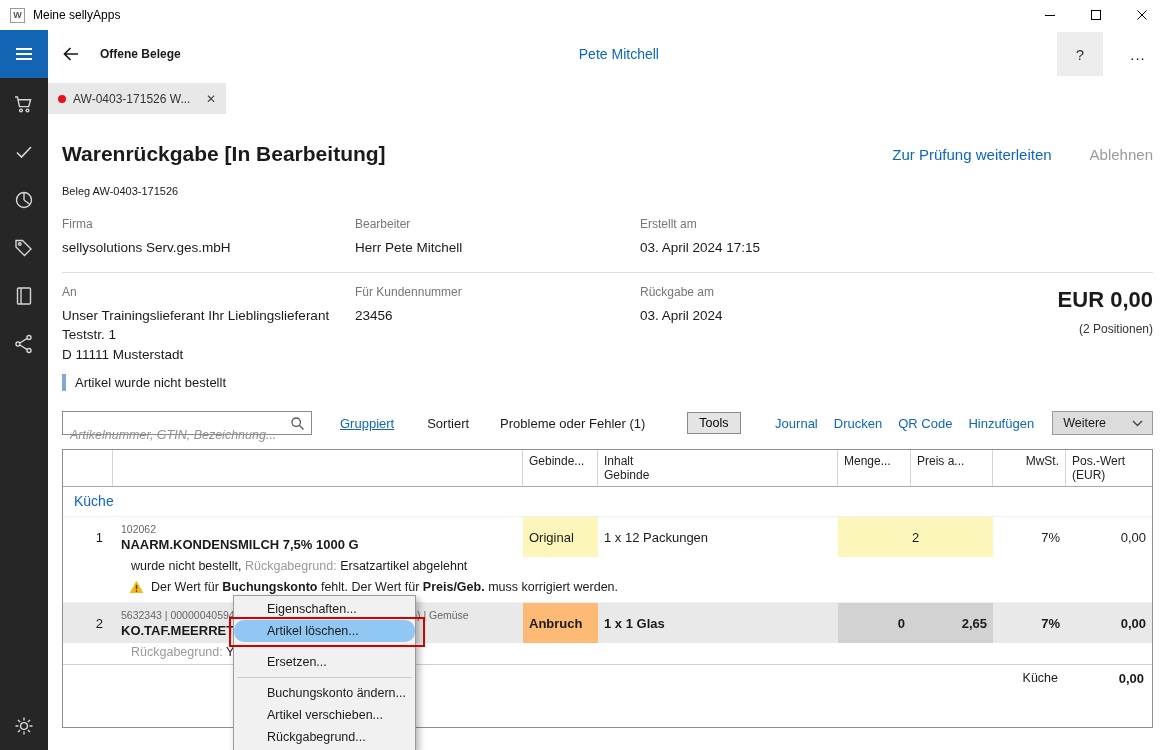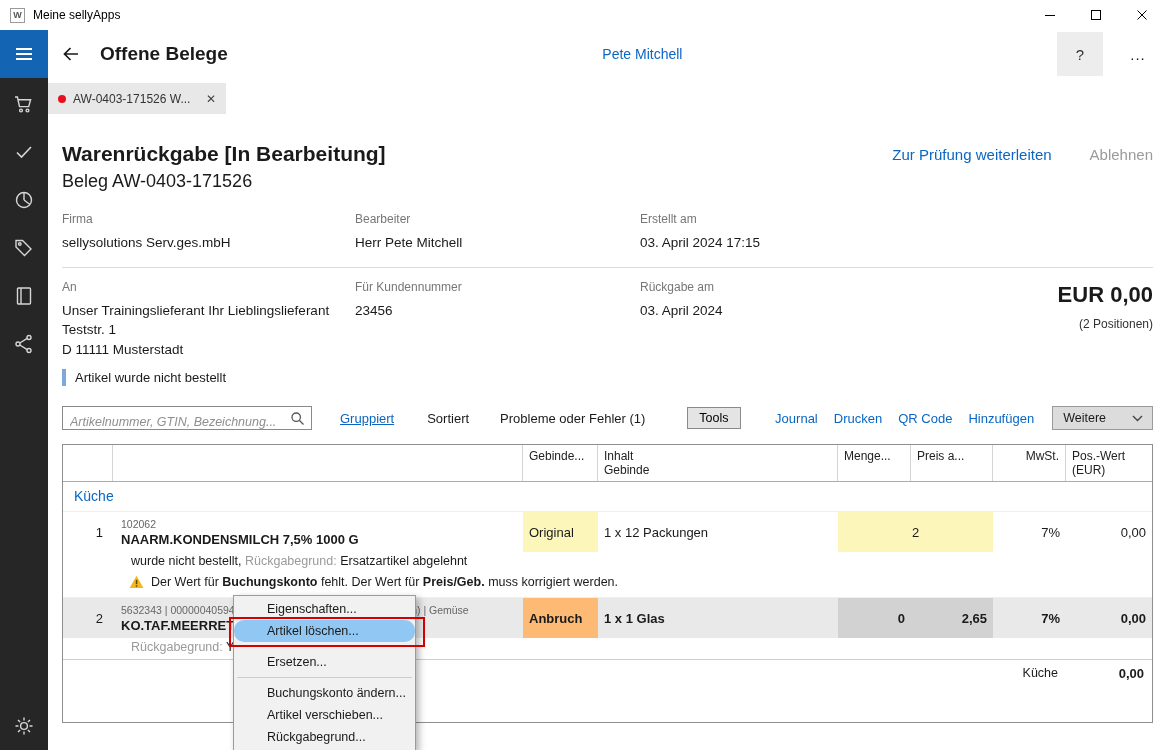--- a/index.html
+++ b/index.html
@@ -16,62 +16,62 @@
   
   .sidebar{position:absolute;left:0;top:30px;width:48px;height:720px;background:#262626;display:flex;flex-direction:column;align-items:center;}
   .hamburger-btn{width:48px;height:48px;background:#1464b4;display:flex;align-items:center;justify-content:center;flex:none;}
   .side-icon{width:48px;height:48px;display:flex;align-items:center;justify-content:center;flex:none;}
   .side-icon.first{margin-top:2px;}
   .side-icon.gear{margin-top:auto;}
 
   
   .header{position:absolute;left:48px;top:30px;width:1117px;height:48px;background:#fff;display:flex;align-items:center;}
   .back-btn{width:46px;height:48px;display:flex;align-items:center;justify-content:center;}
-  .header-title{font-size:19px;font-weight:bold;margin-left:6px;white-space:nowrap;}
+  .header-title{font-size:12px;font-weight:bold;margin-left:6px;white-space:nowrap;}
   .header-spacer{flex:1;}
   .header-user{color:#0a66c2;font-size:14px;white-space:nowrap;}
   .help-btn{width:46px;height:44px;background:#ededed;display:flex;align-items:center;justify-content:center;font-size:15px;color:#333;margin-right:12px;}
   .more-btn{width:46px;height:44px;display:flex;align-items:center;justify-content:center;font-size:15px;color:#1a1a1a;margin-right:4px;letter-spacing:1px;}
 
   
   .tabbar{position:absolute;left:48px;top:78px;width:1117px;height:36px;background:#fff;}
   .tab{position:absolute;left:0;top:5px;height:31px;width:178px;background:#e8e8e8;display:flex;align-items:center;padding:0 10px;box-sizing:border-box;}
   .tab-dot{width:8px;height:8px;border-radius:50%;background:#e81123;margin-right:7px;flex:none;}
   .tab-label{font-size:12px;color:#333;white-space:nowrap;overflow:hidden;flex:1;}
   .tab-close{font-size:12px;color:#444;margin-left:8px;}
 
   
   .main{position:absolute;left:48px;top:128px;width:1117px;height:636px;background:#fff;padding:14px 12px 0 14px;box-sizing:border-box;}
   .doc-header{display:flex;align-items:center;}
   .doc-title{font-size:21px;font-weight:bold;}
   .doc-actions{margin-left:auto;display:flex;align-items:center;gap:38px;}
   .link-forward{color:#0a66c2;font-size:15px;cursor:pointer;white-space:nowrap;}
   .link-reject{color:#9b9b9b;font-size:15px;cursor:pointer;white-space:nowrap;}
-  .doc-subtitle{font-size:18px;margin-top:5px;}
+  .doc-subtitle{font-size:11px;margin-top:19px;}
 
   .info-row{display:flex;align-items:flex-start;}
   .info-row1{margin-top:20px;padding-bottom:14px;border-bottom:1px solid #dcdcdc;}
   .info-row2{padding-top:12px;}
   .info-col1{width:293px;}
   .info-col2{width:285px;}
   .info-col3{flex:1;}
   .info-col4{text-align:right;}
   .f-label{font-size:12px;color:#767676;margin-bottom:7px;}
   .f-value{font-size:13.5px;color:#1a1a1a;line-height:1.45;}
   .total-amount{font-size:22px;font-weight:bold;margin-top:2px;white-space:nowrap;}
   .total-positions{font-size:12px;color:#333;margin-top:9px;}
 
   .note-line{margin-top:10px;display:flex;align-items:center;}
   .note-bar{width:4px;height:17px;background:#7fa8d9;margin-right:9px;}
   .note-text{font-size:13px;}
 
   
   .toolbar{margin-top:20px;display:flex;align-items:center;font-size:13px;}
   .search-box{position:relative;width:250px;height:24px;border:1px solid #8a8a8a;background:#fff;box-sizing:border-box;flex:none;}
-  .search-box input{border:none;outline:none;width:215px;height:20px;margin:1px 0 0 0;padding:4px 0 0 7px;font-size:12.5px;font-family:inherit;background:transparent;color:#333;}
+  .search-box input{border:none;outline:none;width:215px;height:20px;margin:1px 0 0 0;padding:12px 0 0 7px;font-size:12.5px;font-family:inherit;background:transparent;color:#333;}
   .search-box input::placeholder{color:#8f8f8f;font-style:italic;}
   .search-icon{position:absolute;right:6px;top:4px;}
   .tb-link{cursor:pointer;white-space:nowrap;}
   .lnk-blue{color:#0a66c2;}
   .lnk-underline{text-decoration:underline;}
   .lnk-plain{color:#1a1a1a;}
   .ml-gruppiert{margin-left:28px;}
   .ml-sortiert{margin-left:33px;}
   .ml-probleme{margin-left:31px;}
   .tools-btn{margin-left:42px;border:1px solid #8a8a8a;background:#e4e4e4;padding:3px 11px;font-size:12.5px;cursor:pointer;white-space:nowrap;}

